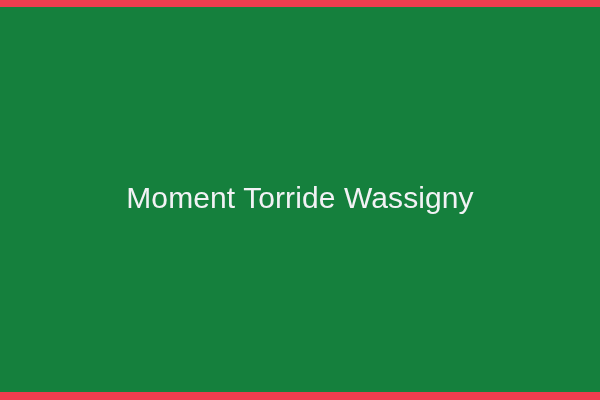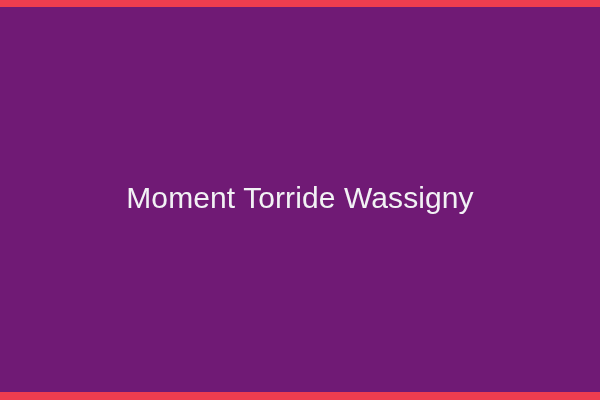--- a/index.html
+++ b/index.html
@@ -15,21 +15,21 @@
     overflow: hidden;
     font-family: "Liberation Sans", sans-serif;
   }
 
   
   .banner {
     position: relative;
     box-sizing: border-box;
     width: 600px;
     height: 400px;
-    background-color: #701a75;
+    background-color: #15803d;
     display: flex;
     align-items: center;
     justify-content: center;
     overflow: hidden;
   }
 
   
   .accent-rule {
     position: absolute;
     left: 0;

